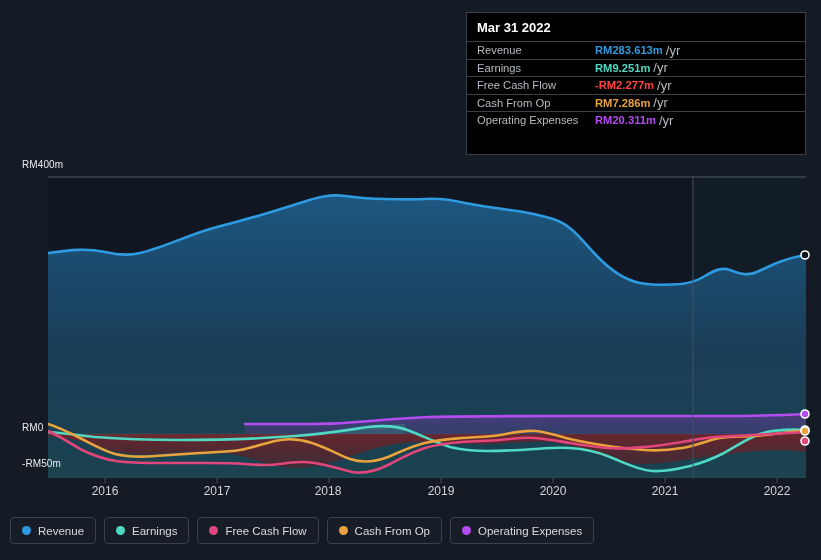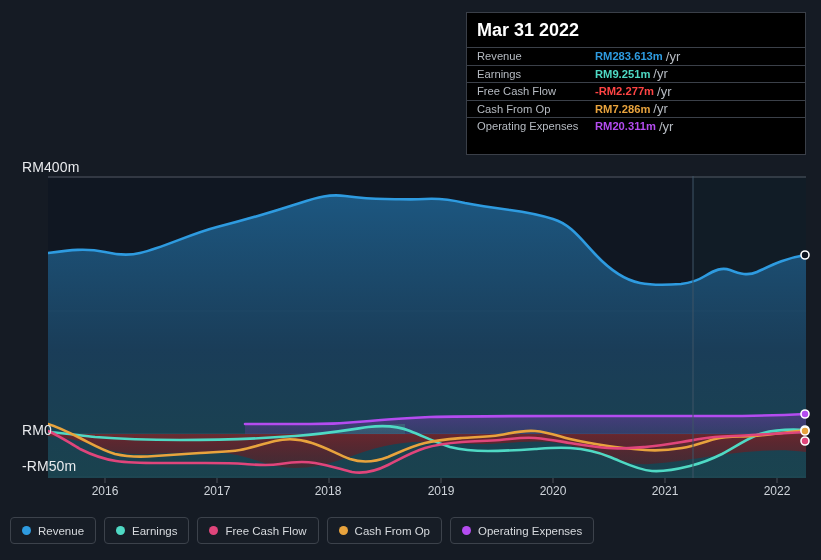--- a/index.html
+++ b/index.html
@@ -11,21 +11,21 @@
   }
   #root { position:relative; width:821px; height:560px; }
 
   
   #chart-svg { position:absolute; left:0; top:0; width:821px; height:560px; }
 
   
   .ylabel {
     position:absolute;
     color:#e8eaed;
-    font-size:14px;
+    font-size:10px;
     letter-spacing:0.1px;
     white-space:nowrap;
   }
   #y-top   { left:22px; top:159px; }
   #y-zero  { left:22px; top:422px; }
   #y-neg   { left:22px; top:458px; }
 
   
   .xlabel {
     position:absolute;
@@ -40,21 +40,21 @@
   #tooltip {
     position:absolute;
     left:466px; top:12px;
     width:340px; height:143px;
     background:#000000;
     border:1px solid #3a3f48;
     padding:0;
   }
   #tt-date {
     color:#ffffff;
-    font-size:18px;
+    font-size:13px;
     font-weight:bold;
     padding:7px 10px 6px 10px;
   }
   .tt-row {
     display:flex;
     align-items:center;
     border-top:1px solid #3b4049;
     height:17.5px;
     padding:0 10px;
   }

